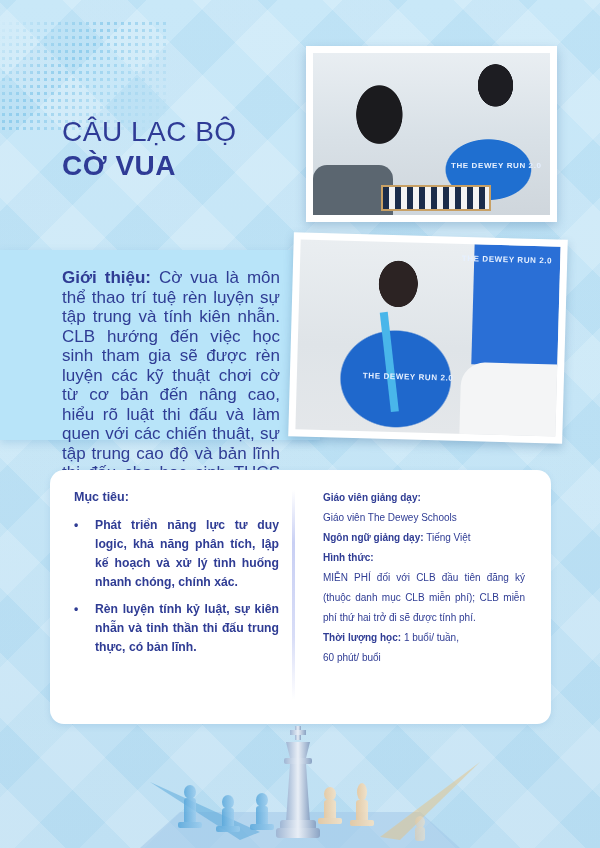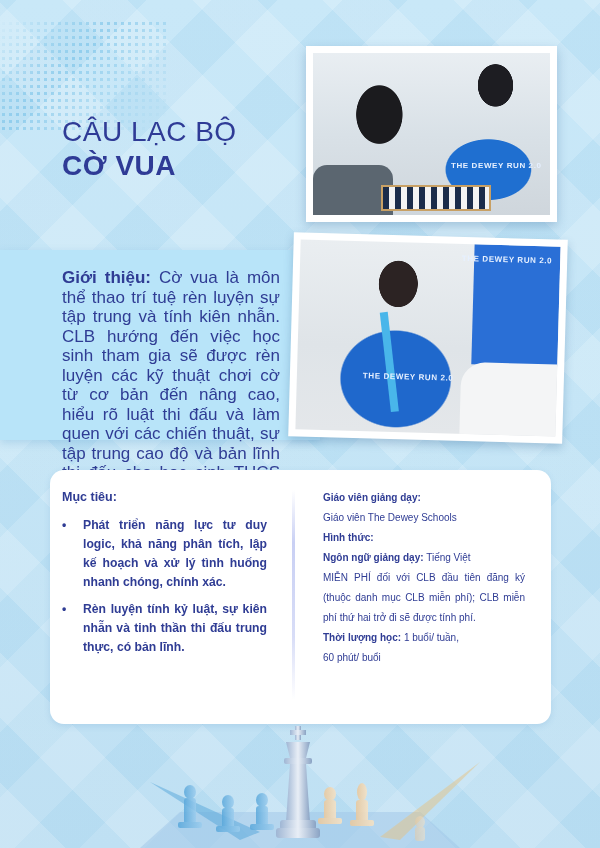--- a/index.html
+++ b/index.html
@@ -74,21 +74,21 @@
 
   .info-card {
     position:absolute; left:50px; top:470px; width:501px; height:254px;
     background:#fff; border-radius:14px;
     box-shadow: 0 2px 6px rgba(90,150,200,0.2);
   }
   .divider {
     position:absolute; left:292px; top:490px; width:3px; height:210px;
     background:linear-gradient(180deg, rgba(200,210,245,0) 0%, #c9d0f4 25%, #d8ddf7 70%, rgba(220,225,250,0) 100%);
   }
-  .goals { position:absolute; left:62px; top:488px; width:205px; color:#2f3c94; font-size:12.2px; }
+  .goals { position:absolute; left:74px; top:488px; width:205px; color:#2f3c94; font-size:12.2px; }
   .goals h3 { font-size:12.5px; font-weight:700; margin-bottom:10px; line-height:18px; }
   .goals ul { list-style:none;font-weight:bold; }
   .goals li { position:relative; padding-left:21px; line-height:19px; text-align:justify; margin-bottom:8px; }
   .goals li::before { content:"•"; position:absolute; left:0; top:0; }
 
   .details { position:absolute; left:323px; top:488px; width:202px; color:#2f3c94; font-size:10px; line-height:20px; }
   .details .lbl { font-weight:700; }
   .details .row { text-align:justify; }
 
   .chess-art { position:absolute; left:0; top:722px; width:600px; height:126px; }
@@ -132,22 +132,22 @@
   <h3>Mục tiêu:</h3>
   <ul>
     <li>Phát triển năng lực tư duy logic, khả năng phân tích, lập kế hoạch và xử lý tình huống nhanh chóng, chính xác.</li>
     <li>Rèn luyện tính kỷ luật, sự kiên nhẫn và tinh thần thi đấu trung thực, có bản lĩnh.</li>
   </ul>
 </div>
 
 <div class="details">
   <div class="row lbl">Giáo viên giảng dạy:</div>
   <div class="row">Giáo viên The Dewey Schools</div>
+  <div class="row"><span class="lbl">Ngôn ngữ giảng dạy:</span><span> Tiếng Việt</span></div>
   <div class="row lbl">Hình thức:</div>
-  <div class="row"><span class="lbl">Ngôn ngữ giảng dạy:</span><span> Tiếng Việt</span></div>
   <div class="row">MIỄN PHÍ đối với CLB đầu tiên đăng ký (thuộc danh mục CLB miễn phí); CLB miễn phí thứ hai trở đi sẽ được tính phí.</div>
   <div class="row"><span class="lbl">Thời lượng học:</span><span> 1 buổi/ tuần,</span></div>
   <div class="row">60 phút/ buổi</div>
 </div>
 
 <svg class="chess-art" viewBox="0 0 600 126" preserveAspectRatio="none">
   <defs>
     <linearGradient id="kingG" x1="0" x2="1">
       <stop offset="0" stop-color="#9fb6d4"></stop>
         <stop offset="0.5" stop-color="#e8eef6"></stop>

